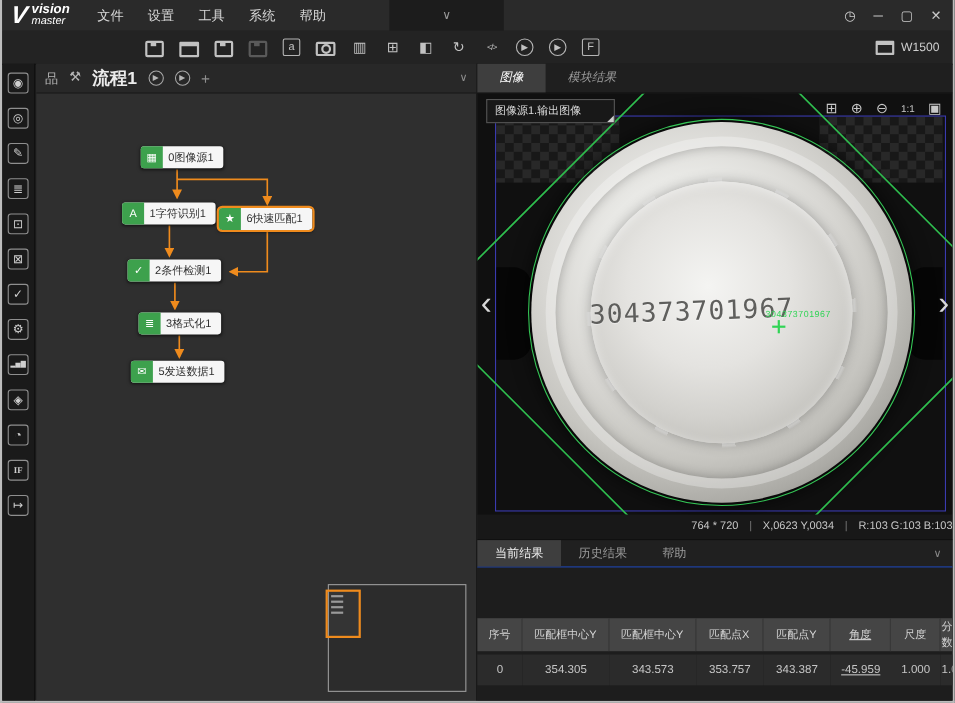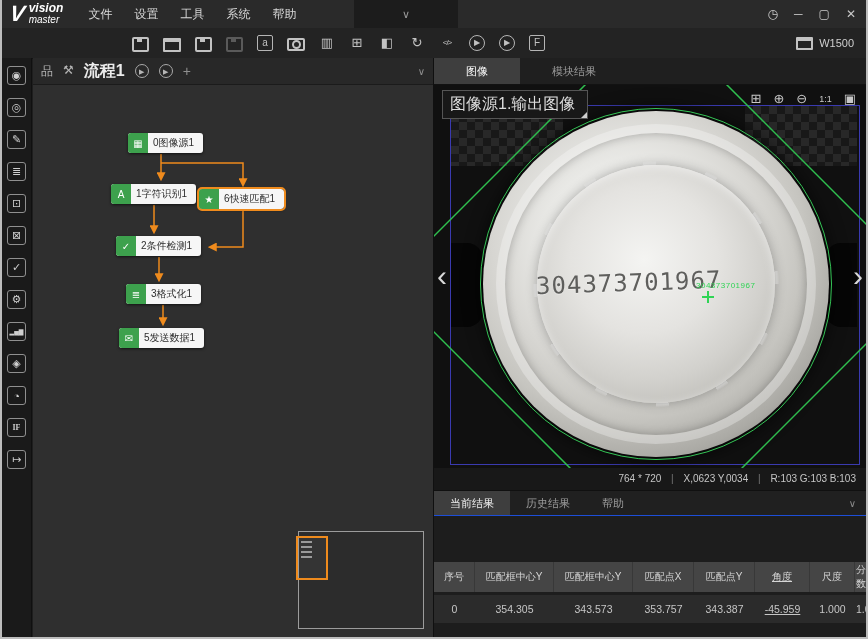--- a/index.html
+++ b/index.html
@@ -55,21 +55,21 @@
         padding-right:9px;font-size:10px;color:#2e2e2e;box-shadow:0 1px 3px rgba(0,0,0,.6);white-space:nowrap;}
   .node .nico{width:20px;height:20px;border-radius:3px 0 0 3px;background:#3da14d;color:#fff;font-size:10px;
               display:flex;align-items:center;justify-content:center;margin-right:5px;}
   .node.selected{outline:2px solid #ef8b1d;}
   .mmap{position:absolute;left:265px;top:446px;width:124px;height:96px;border:1px solid #9c9c9c;background:rgba(42,42,42,.55);}
   .mview{position:absolute;left:-3px;top:4px;width:28px;height:40px;border:2px solid #ef8b1d;background:rgba(255,255,255,.04);}
   .mview span{display:block;height:2px;background:#9a9a9a;margin:3px 3px 0 3px;width:11px;}
   
   .rp{position:absolute;left:432px;top:58px;right:0;bottom:0;background:#242424;}
   .rp-tabs{height:26px;background:#1f1f1f;display:flex;border-bottom:1px solid #121212;}
-  .rtab{padding:0 32px;line-height:26px;font-size:11px;color:#9b9b9b;}
+  .rtab{padding:0 20px;line-height:26px;font-size:11px;color:#9b9b9b;font-style:italic;}
   .rtab.active{background:#3e3e3e;color:#fff;}
   .viewer{position:absolute;left:0;top:27px;right:0;height:383px;background:#101010;overflow:hidden;}
   .checker{position:absolute;background:repeating-conic-gradient(#2c2c2c 0% 25%, #191919 0% 50%) 0 0/16px 16px;opacity:.85;z-index:0;}
   .chk-tl{left:17px;top:21px;width:112px;height:60px;}
   .chk-tr{right:9px;top:21px;width:112px;height:60px;}
   .fixture{position:absolute;background:#060606;z-index:0;}
   .fix-l{left:17px;top:158px;width:32px;height:84px;border-radius:0 16px 16px 0;}
   .fix-r{right:9px;top:158px;width:32px;height:84px;border-radius:16px 0 0 16px;}
   .bounds{position:absolute;left:16px;top:20px;width:410px;height:360px;border:1px solid #3a3ab0;z-index:1;box-sizing:border-box;}
   .gsq{position:absolute;left:0;top:0;z-index:1;pointer-events:none;}
@@ -90,26 +90,26 @@
   .num{position:absolute;left:102px;top:184px;z-index:4;font-family:"DejaVu Sans Mono","Liberation Mono",monospace;
        font-size:24px;color:rgba(86,86,84,.95);letter-spacing:1px;transform:rotate(-2deg);
        text-shadow:0 1px 0 rgba(255,255,255,.35);}
   .anno{position:absolute;left:262px;top:196px;z-index:4;color:#30d455;font-size:8px;letter-spacing:.5px;}
   .crossh{position:absolute;left:268px;top:206px;z-index:4;width:12px;height:12px;}
   .crossh::before{content:"";position:absolute;left:0;top:5px;width:12px;height:1.5px;background:#30d455;}
   .crossh::after{content:"";position:absolute;left:5px;top:0;width:1.5px;height:12px;background:#30d455;}
   .navL,.navR{position:absolute;top:176px;z-index:6;font-size:30px;color:#d8d8d8;line-height:30px;}
   .navL{left:3px;} .navR{right:3px;}
   .src-btn{position:absolute;left:8px;top:5px;z-index:5;background:#181818;border:1px solid #555;
-           color:#ddd;font-size:16px;padding:3px 12px 3px 7px;}
+           color:#ddd;font-size:10px;padding:3px 30px 3px 7px;}
   .src-btn::after{content:"";position:absolute;right:0;bottom:0;border-left:6px solid transparent;border-bottom:6px solid #cfcfcf;}
   #viewics{position:absolute;right:10px;top:6px;z-index:5;display:flex;gap:12px;color:#c8c8c8;font-size:13px;align-items:center;}
   .vic{line-height:16px;} .vic.txt{font-size:9px;}
   .stat{position:absolute;left:0;top:410px;right:0;height:22px;line-height:22px;background:#181818;
-        text-align:right;padding-right:10px;font-size:10px;color:#c6c6c6;box-sizing:border-box;}
+        text-align:right;font-size:10px;color:#c6c6c6;box-sizing:border-box;}
   .stat .pipe{color:#777;margin:0 7px;}
   .rtabs2{position:absolute;left:0;top:432px;right:0;height:26px;background:#202020;border-top:1px solid #101010;
           border-bottom:1px solid #1d4ed8;display:flex;align-items:center;box-sizing:border-box;}
   .r2{padding:0 16px;line-height:24px;font-size:11px;color:#9b9b9b;}
   .r2.active{background:#3e3e3e;color:#efefef;}
   .r2-collapse{margin-left:auto;margin-right:10px;color:#8b8b8b;font-size:10px;}
   .tblwrap{position:absolute;left:0;top:458px;right:0;bottom:0;background:#1d1d1d;padding-top:18px;box-sizing:border-box;}
   table{width:100%;border-collapse:separate;border-spacing:0 3px;table-layout:fixed;margin-top:25px;}
   th{background:#454545;color:#d6d6d6;font-size:10px;font-weight:normal;height:24px;border-right:1px solid #383838;}
   th:last-child{border-right:none;}

